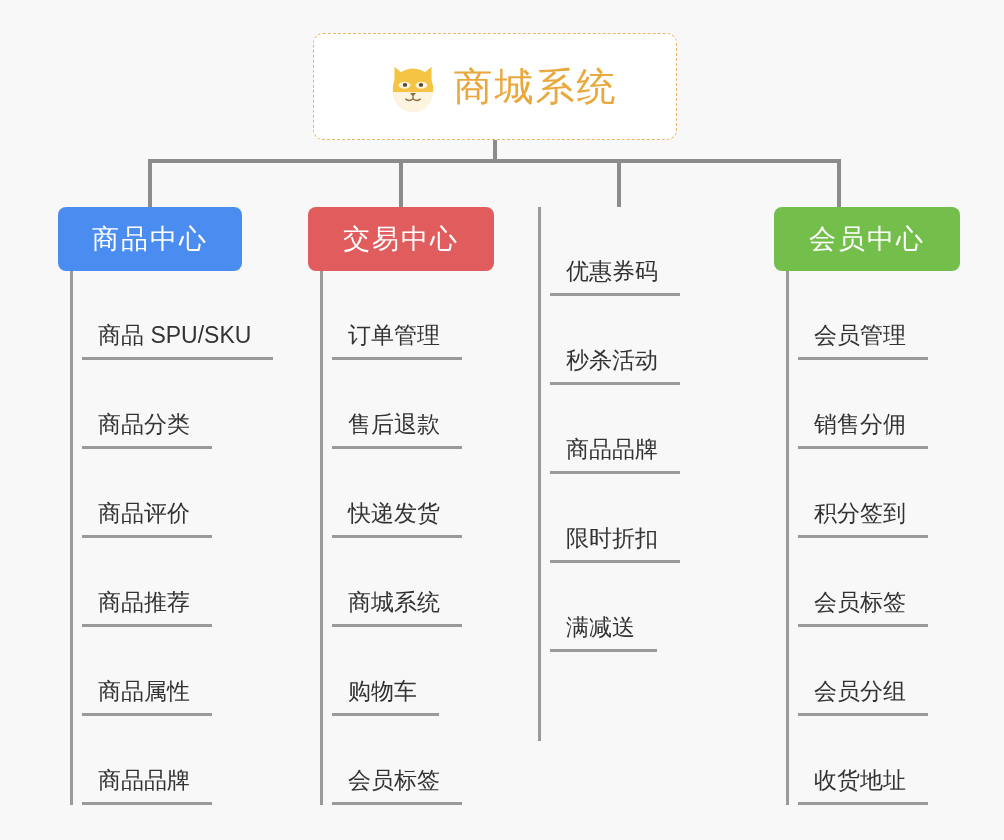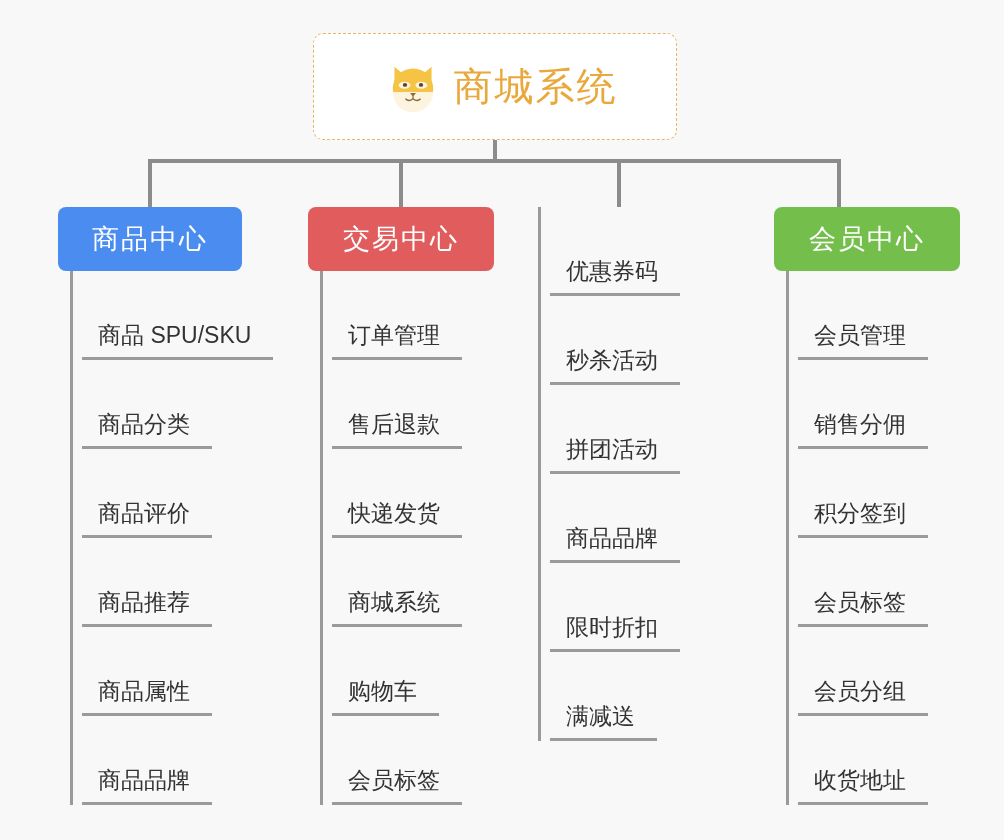--- a/index.html
+++ b/index.html
@@ -223,23 +223,20 @@
   <div class="column" style="left:526px;">
     <div class="leaf-list">
       <div class="trunk" style="height: 534px;"></div>
       <div class="leaf">
           <span class="leaf-text">优惠券码</span>
         </div>
       <div class="leaf">
           <span class="leaf-text">秒杀活动</span>
         </div>
       <div class="leaf">
-          <span class="leaf-text">拼团活动</span>
-        </div>
-      <div class="leaf">
           <span class="leaf-text">商品品牌</span>
         </div>
       <div class="leaf">
           <span class="leaf-text">限时折扣</span>
         </div>
       <div class="leaf">
           <span class="leaf-text">满减送</span>
         </div>
     </div>
   </div>

